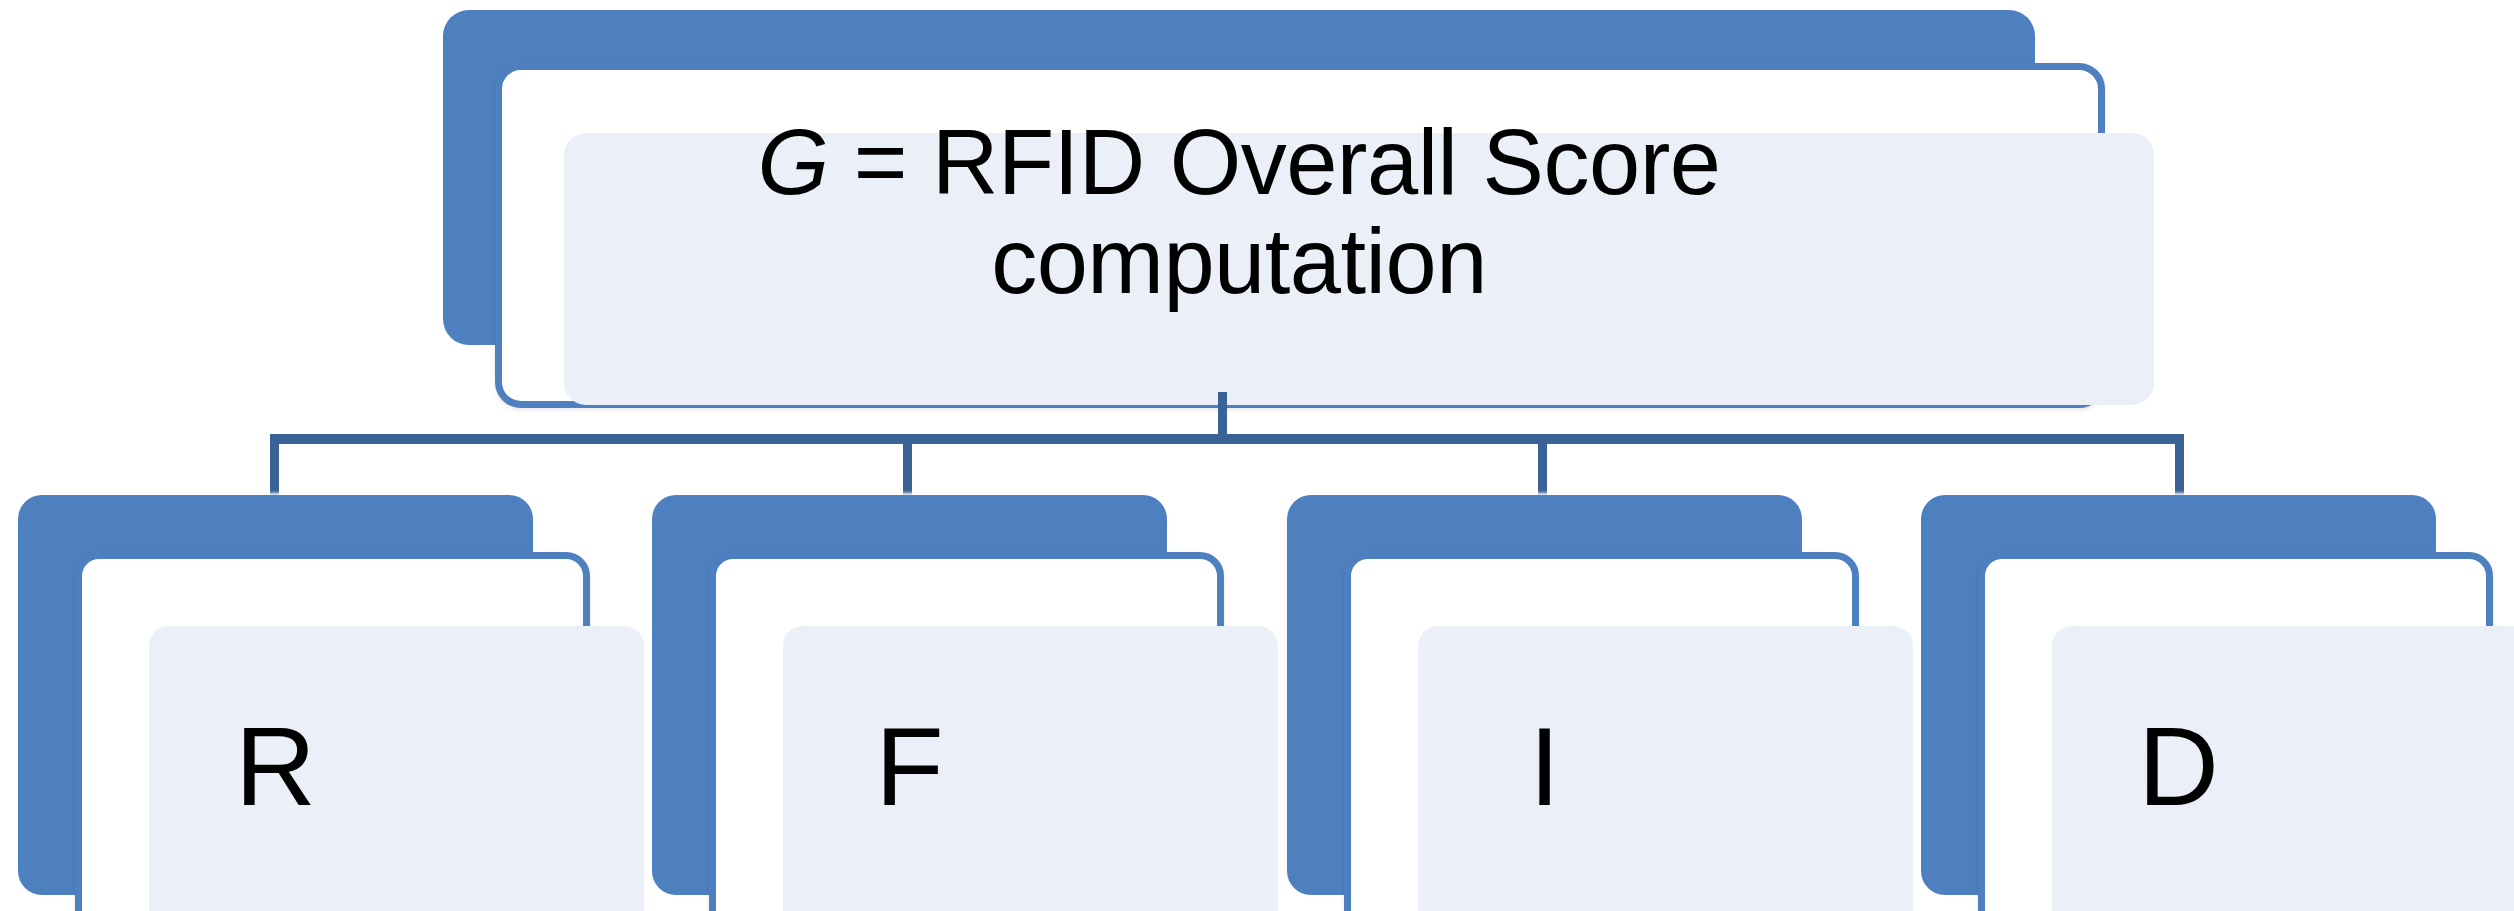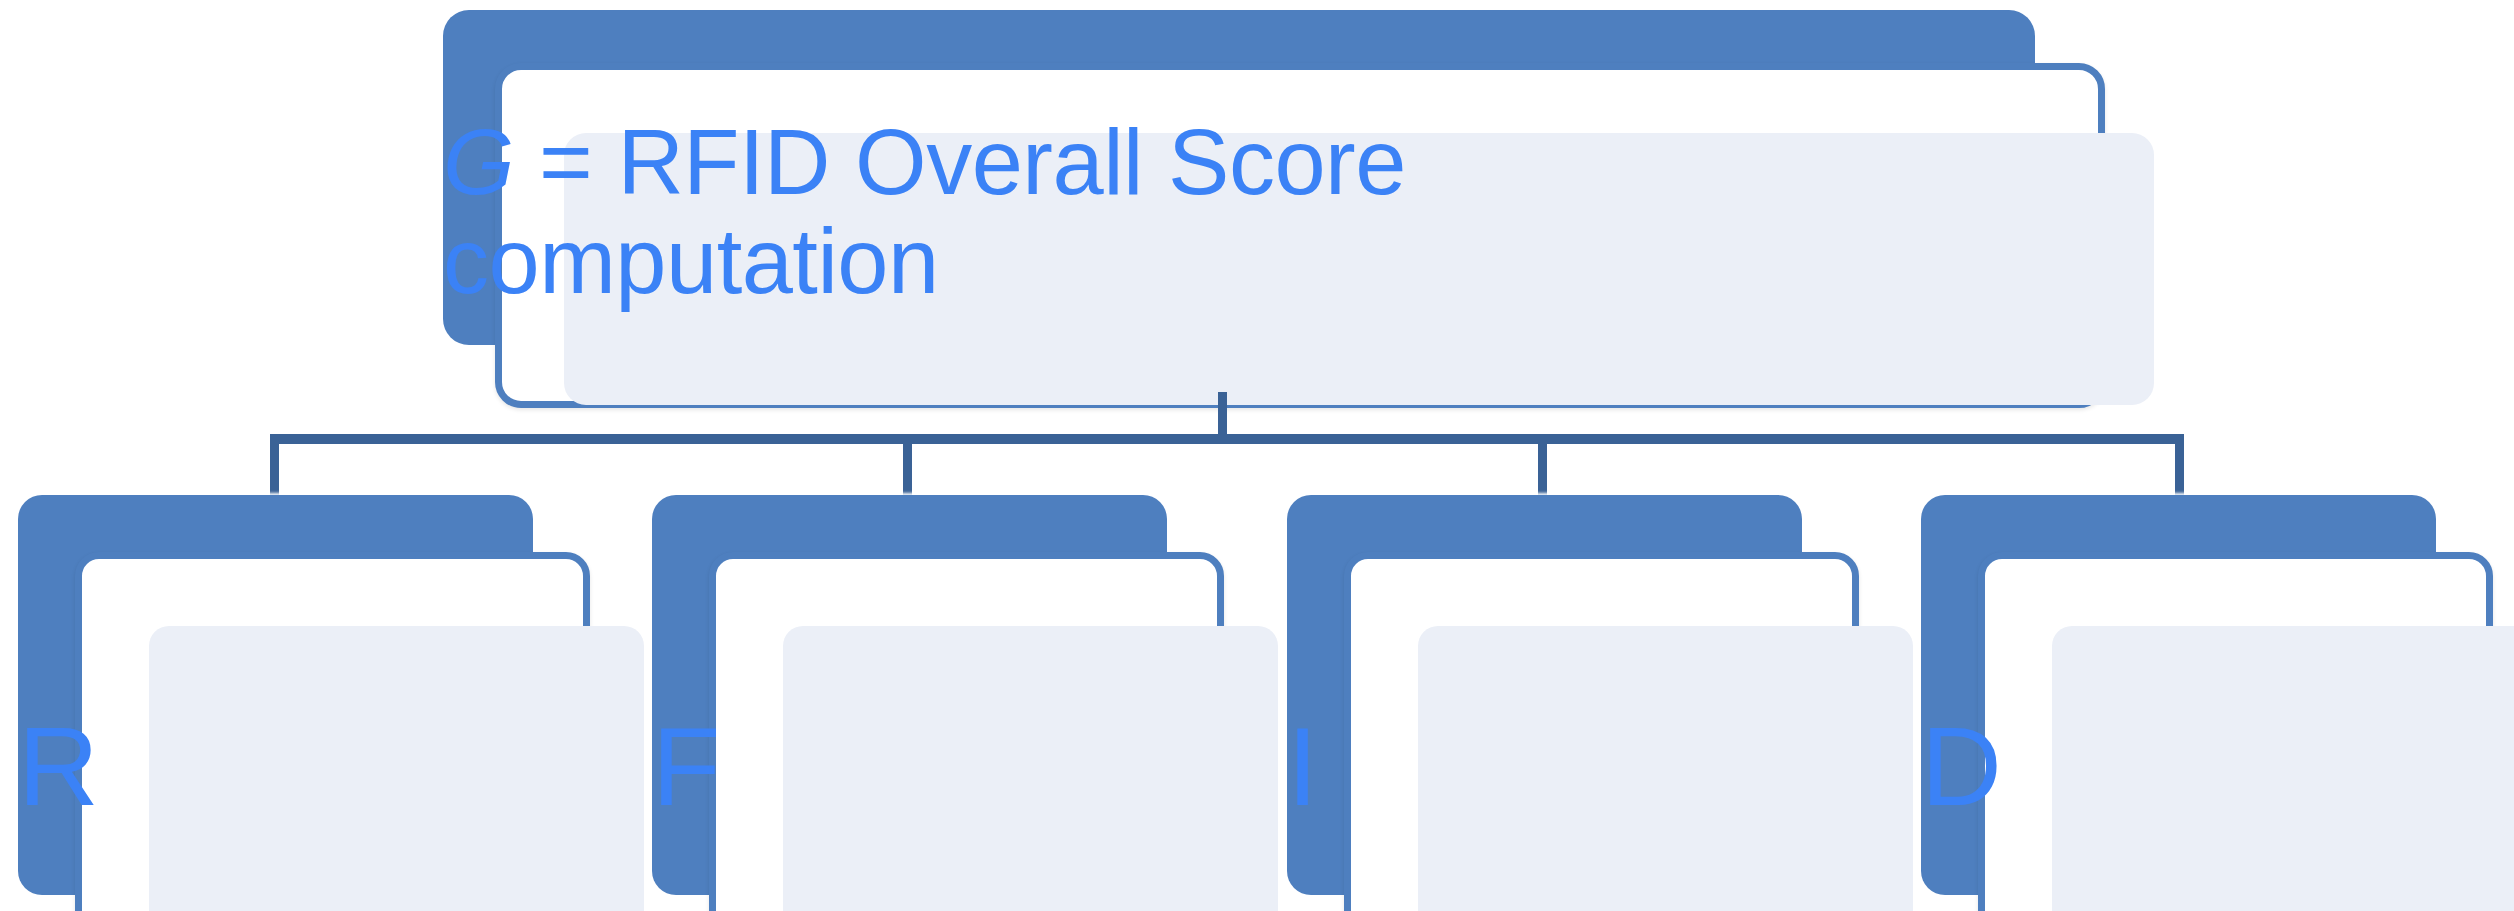--- a/index.html
+++ b/index.html
@@ -51,22 +51,22 @@
   .node .card-fill {
     position: absolute;
     background: #ebeff7;
     border-radius: 22px;
   }
 
   .node .label {
     position: absolute;
     left: 0;
     width: 100%;
-    text-align: left;
-    color: #3b82f6;
+    text-align: center;
+    color: #000000;
     line-height: 1.08;
     white-space: pre-line;
   }
 
   
   #node-root { left: 443px; top: 10px; width: 1592px; height: 335px; }
   #node-root .card-front {
     left: 52px;   top: 53px;  width: 1610px; height: 345px;
   }
   #node-root .card-fill {

